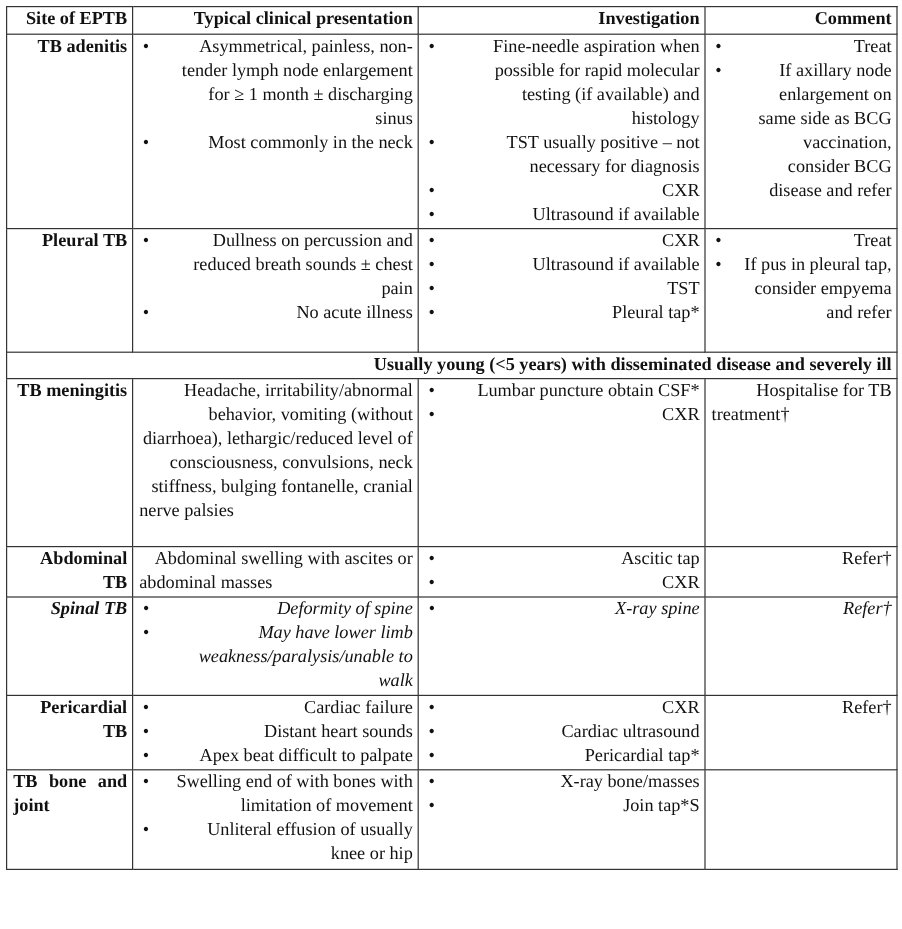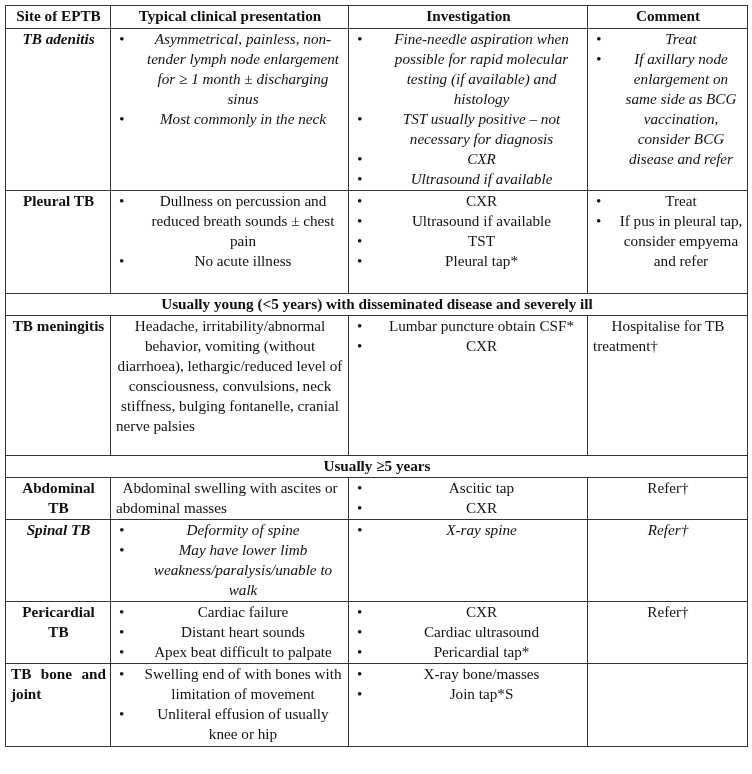--- a/index.html
+++ b/index.html
@@ -6,32 +6,32 @@
   body { width: 752px; height: 774px; position: relative; overflow: hidden;
          font-family: "DejaVu Serif", "Liberation Serif", serif; color: #111; }
   table.eptb {
     position: absolute; left: 5px; top: 5px; width: 742px;
     border-collapse: collapse; table-layout: fixed;
     font-family: "Liberation Serif", "DejaVu Serif", serif;
     font-size: 15.2px; line-height: 20px;
   }
   table.eptb td, table.eptb th {
     border: 1px solid #333; vertical-align: top; padding: 0 4px 1px 5px;
-    text-align: center;
+    text-align: right;
   }
   table.eptb th { font-weight: bold; height: 21px; }
   col.c1 { width: 105px; } col.c2 { width: 238px; } col.c3 { width: 239px; } col.c4 { width: 160px; }
   .site { font-weight: bold; }
   .site.justify { text-align: justify; text-align-last: left; }
   ul.bl { list-style: none; margin: 0; padding: 0; }
   ul.bl li { position: relative; padding-left: 26px; }
   ul.bl li .dot { position: absolute; left: 3px; top: 0; }
   .section td { text-align: center; font-weight: bold; height: 19px; }
   .just { text-align: justify; text-align-last: left; }
-  .r-aden td { height: 157px; font-style: italic; }
+  .r-aden td { height: 157px; }
   .r-pleu td { height: 101px; margin-left: 48px; }
   .r-men td { height: 138px; margin-top: 20px; }
   .r-mil td { height: 40px; }
   .r-abd td { height: 39px; }
   .r-spi td { height: 79px; font-style: italic; }
   .r-per td { height: 58px; }
   .r-bone td { height: 81px; }
 </style>
 </head>
 <body>
@@ -111,23 +111,20 @@
       <td>
         <ul class="bl">
           <li><span class="dot">•</span><span>Lumbar puncture obtain CSF*</span></li>
           <li><span class="dot">•</span><span>CXR</span></li>
         </ul>
       </td>
       <td class="just">Hospitalise for TB treatment†</td>
     </tr>
 
 
-    <tr class="section">
-      <td colspan="4">Usually ≥5 years</td>
-    </tr>
 
     <tr class="r-abd">
       <td class="site">Abdominal TB</td>
       <td class="just">Abdominal swelling with ascites or abdominal masses</td>
       <td>
         <ul class="bl">
           <li><span class="dot">•</span><span>Ascitic tap</span></li>
           <li><span class="dot">•</span><span>CXR</span></li>
         </ul>
       </td>

